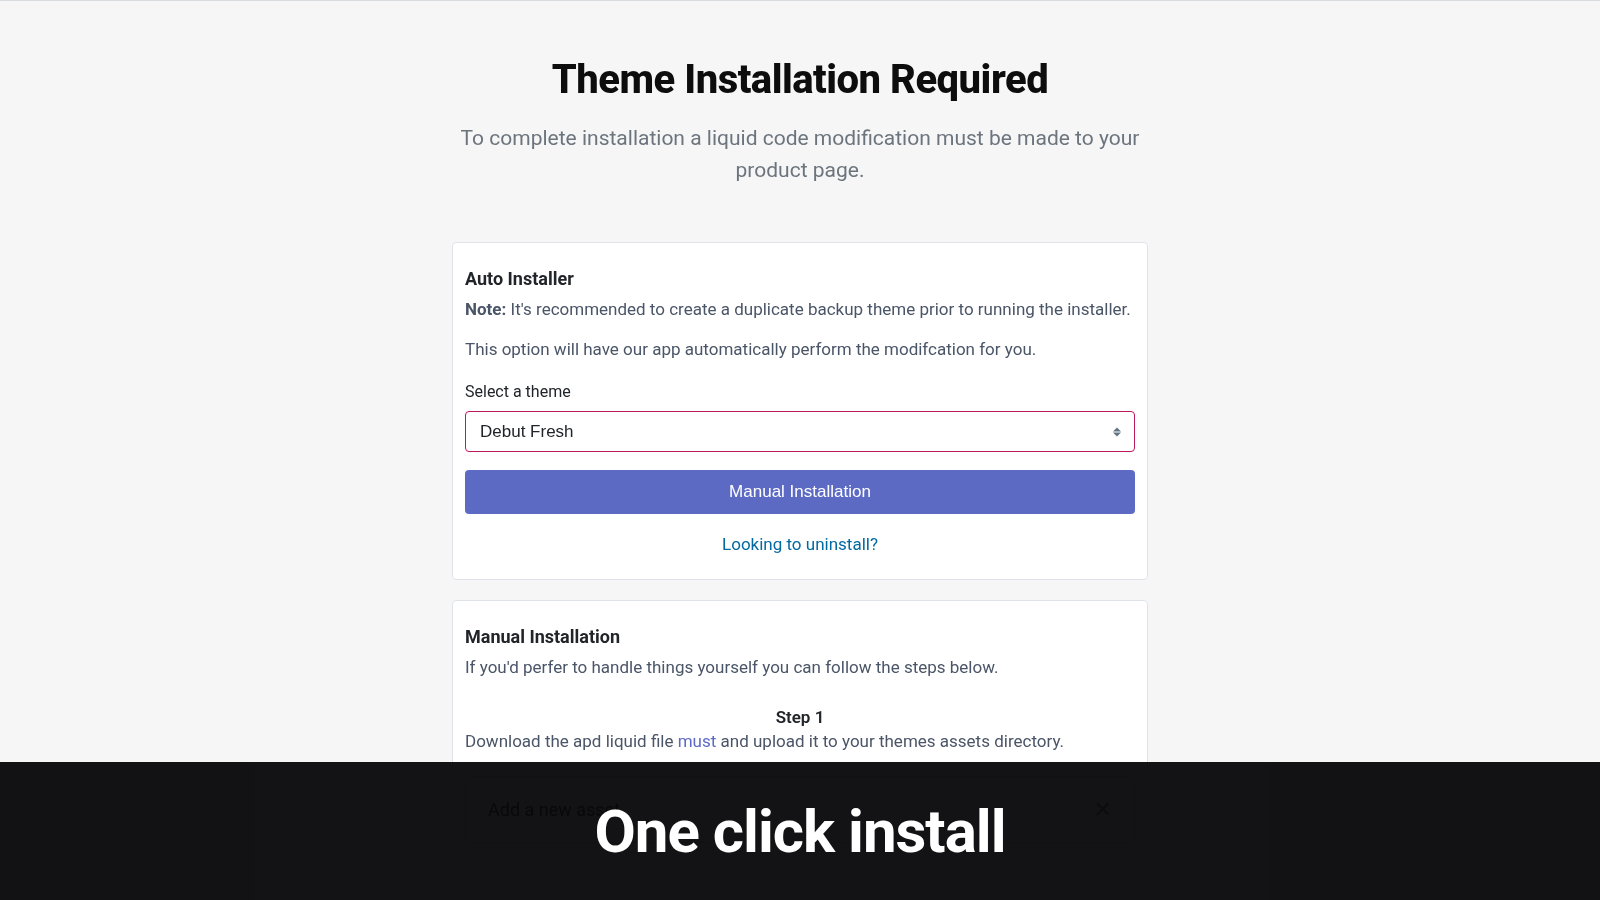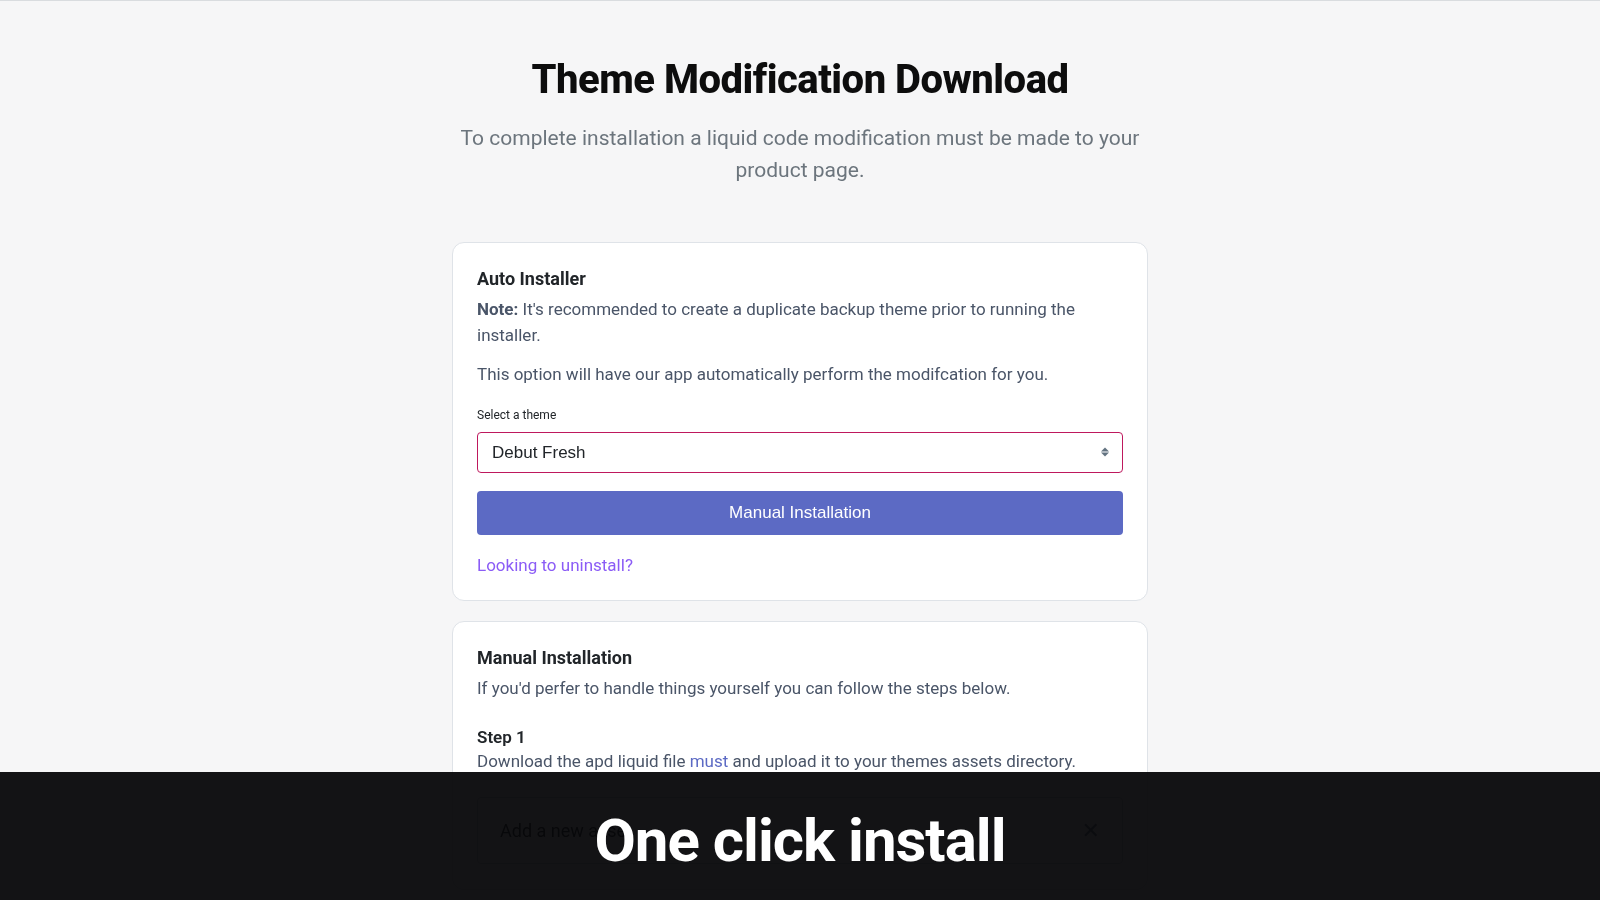--- a/index.html
+++ b/index.html
@@ -41,22 +41,22 @@
       font-size: 21px;
       color: #6c757d;
       line-height: 1.5;
       max-width: 680px;
       margin: 12px auto;
     }
     
     .card {
       background: #ffffff;
       border: 1px solid #dfe3e8;
-      border-radius: 12px;
-      padding: 25px 24px;
+      border-radius: 4px;
+      padding: 25px 12px;
       margin: 0 auto 20px auto;
       max-width: 696px;
     }
     
     .card-title {
       font-size: 18px;
       font-weight: 700;
       color: #212529;
       margin-bottom: 8px;
     }
@@ -66,21 +66,21 @@
       color: #4a5568;
       line-height: 1.5;
       margin-bottom: 14px;
     }
     
     .bold {
       font-weight: 700;
     }
     
     .form-label {
-      font-size: 12px;
+      font-size: 16px;
       color: #212529;
       margin-bottom: 10px;
       margin-top: 20px;
       display: block;
     }
     
     .select-wrapper {
       position: relative;
       margin-bottom: 18px;
     }
@@ -131,32 +131,34 @@
       background-color: #5c6ac4;
       color: #ffffff;
       border: none;
       border-radius: 4px;
       cursor: pointer;
       margin-bottom: 20px;
     }
     
     .uninstall-link {
       display: block;
-      font-size: 17px;
-      color: #8b5cf6;
+      text-align: center;
+      font-size: 17px;
+      color: #0369a1;
       text-decoration: none;
       cursor: pointer;
     }
     
     .step-label {
       font-size: 17px;
       font-weight: 600;
       color: #212529;
       margin-top: 26px;
       margin-bottom: 2px;
+      text-align: center;
     }
     
     .step-text {
       font-size: 17px;
       color: #4a5568;
       line-height: 1.5;
     }
     
     .link {
       color: #5c6ac4;
@@ -204,21 +206,21 @@
       color: #ffffff;
       letter-spacing: -1px;
       text-align: center;
     }
   </style>
 </head>
 <body>
 
 <div class="container">
   <div class="header">
-    <h1 class="page-title">Theme Modification Download</h1>
+    <h1 class="page-title">Theme Installation Required</h1>
     <p class="page-subtitle">To complete installation a liquid code modification must be made to your product page.</p>
   </div>
 
   <div class="card">
     <h2 class="card-title">Auto Installer</h2>
     <p class="card-text">
       <span class="bold">Note:</span><span> It's recommended to create a duplicate backup theme prior to running the installer.</span>
     </p>
     <p class="card-text">This option will have our app automatically perform the modifcation for you.</p>
     

